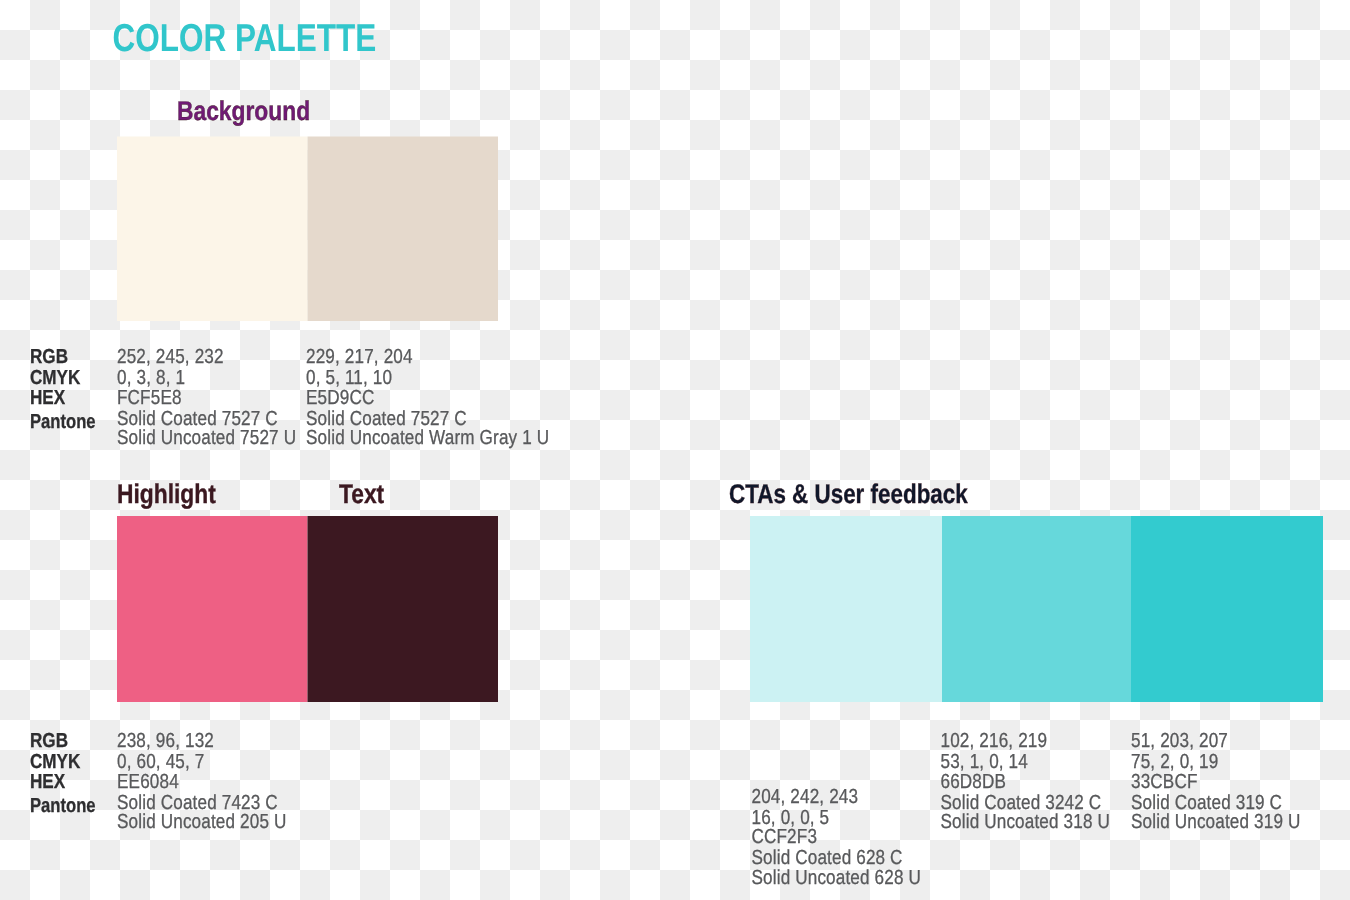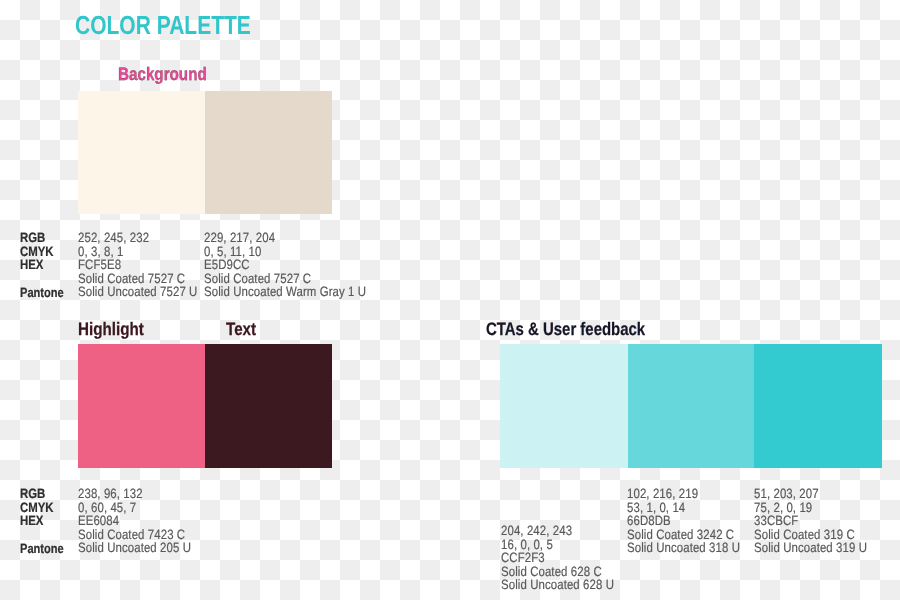--- a/index.html
+++ b/index.html
@@ -29,32 +29,32 @@
   .sec-label{
     position:absolute;font-size:18px;font-weight:bold;color:#3b1820;-webkit-text-stroke:0.25px #3b1820;
     line-height:18px;
   }
   .swatch{position:absolute;}
 
   .tbl{position:absolute;font-size:13.5px;color:#58595b;white-space:nowrap;letter-spacing:0.12px;-webkit-text-stroke:0.2px #58595b;}
   .tbl > div{height:13.6px;line-height:13.6px;}
   .rowlabels{position:absolute;font-size:13.5px;font-weight:bold;color:#2e2e30;white-space:nowrap;-webkit-text-stroke:0.2px #2e2e30;}
   .rowlabels > div{height:13.6px;line-height:13.6px;}
-  .rowlabels > div.pantone{margin-top:14px;text-align:center;}
+  .rowlabels > div.pantone{margin-top:2px;text-align:center;}
   .rowlabels > div.pantone .sq{transform:scaleX(0.82) translateZ(0);}
   .sq.sq-ctas{transform:scaleX(0.83) translateZ(0);}
 </style>
 </head>
 <body>
 
 <div class="page">
 
   <div class="title" style="color: rgb(49, 198, 203);"><span class="sq">COLOR PALETTE</span></div>
 
-  <div class="sec-label" style="left: 78px; top: 65px; color: #ec4899; padding-left: 40px;"><span class="sq">Background</span></div>
+  <div class="sec-label" style="left: 78px; top: 65px; color: #701a75; padding-left: 40px;"><span class="sq">Background</span></div>
 
   <div class="swatch" style="left: 78px; top: 91px; width: 126.5px; height: 122.5px; background-color: rgb(252, 245, 232);"></div>
   <div class="swatch" style="left: 204.5px; top: 91px; width: 127px; height: 122.5px; background-color: rgb(229, 217, 204);"></div>
 
   <div class="rowlabels" style="left:20px;top:231px;">
     <div><span class="sq">RGB</span></div>
     <div><span class="sq">CMYK</span></div>
     <div><span class="sq">HEX</span></div>
     <div class="pantone"><span class="sq">Pantone</span></div>
   </div>

